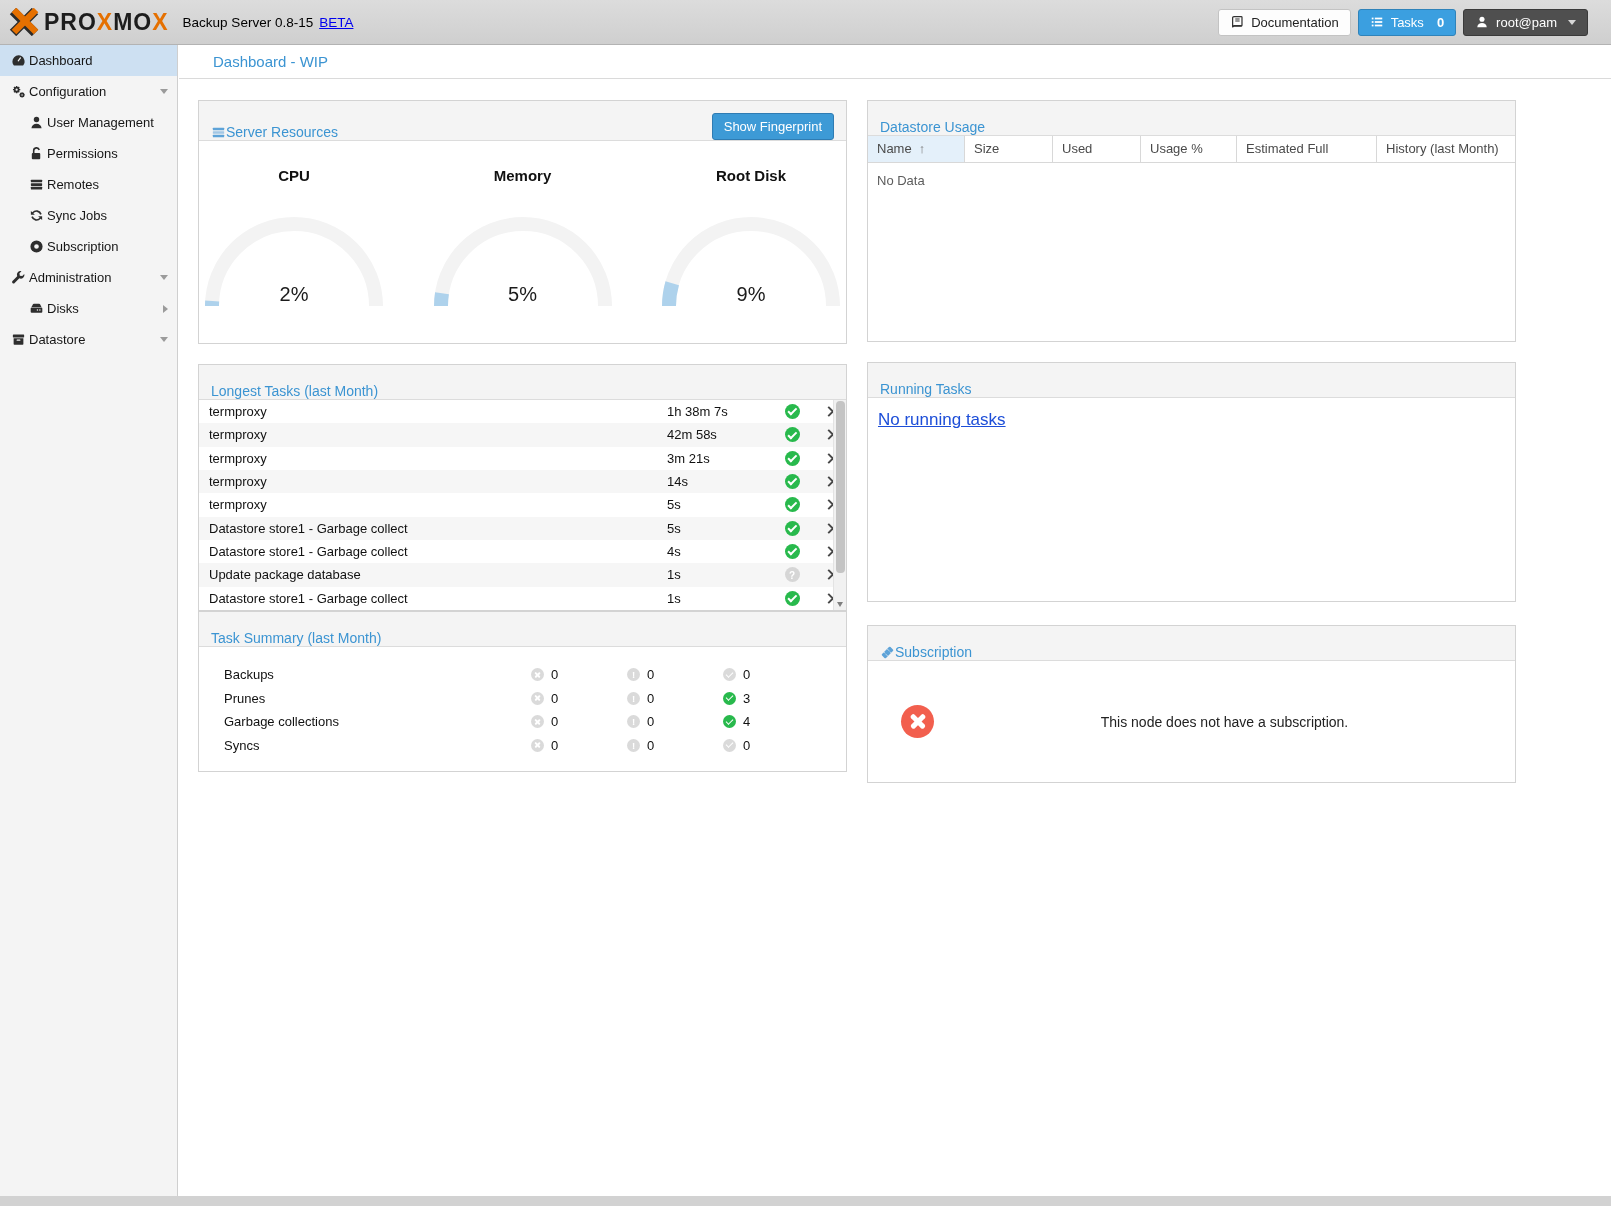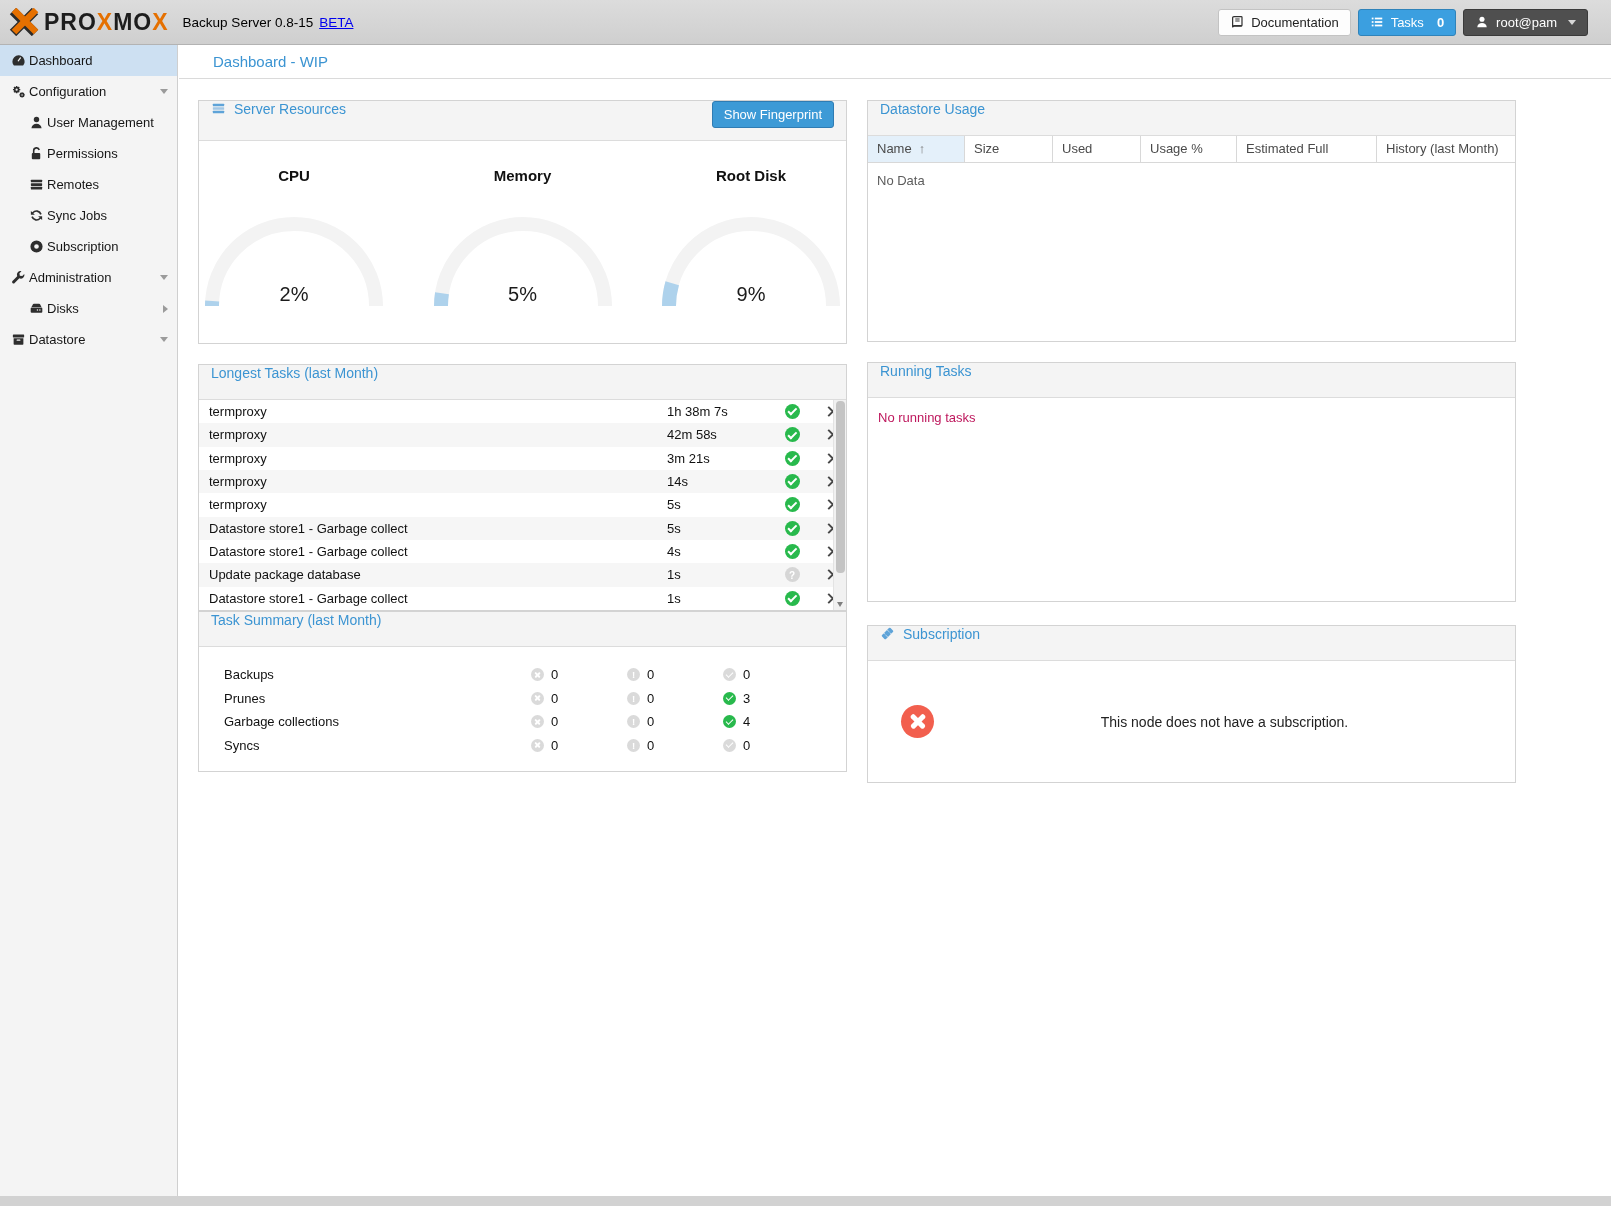--- a/index.html
+++ b/index.html
@@ -39,21 +39,21 @@
   .nav-caret[data-caret="down"] { width:0; height:0; border-left:4.5px solid transparent; border-right:4.5px solid transparent; border-top:5.5px solid #9b9b9b; }
   .nav-caret[data-caret="right"] { width:0; height:0; border-top:4.5px solid transparent; border-bottom:4.5px solid transparent; border-left:5.5px solid #9b9b9b; }
 
   
   .main { position:absolute; top:45px; left:179px; width:1432px; height:1151px; background:#fff; }
   .page-title-bar { height:34px; line-height:33px; padding-left:34px; font-size:15px; color:#3b94d2; border-bottom:1px solid #dadada; }
   .content { padding:21px 0 0 19px; display:flex; gap:20px; }
   .col { flex:0 0 649px; width:649px; }
 
   .panel { border:1px solid #d3d3d3; background:#fff; }
-  .panel-header { background:#f4f4f4; border-bottom:1px solid #dcdcdc; padding:0 12px; display:flex; align-items:flex-start; gap:8px; color:#3b94d2; font-size:14px; height:35px; }
+  .panel-header { background:#f4f4f4; border-bottom:1px solid #dcdcdc; padding:0 12px; display:flex; align-items:flex-end; color:#3b94d2; font-size:14px; height:35px; }
   .panel-header.tall { height:40px; }
   .hdr-icon { width:15px; height:15px; color:#5ea3d8; }
   .btn-fingerprint { margin-left:auto; background:#3d9ad6; border:1px solid #2f7cb3; color:#fff; font-size:13px; padding:5px 11px; border-radius:3px; cursor:pointer; }
 
   
   .gauges { height:202px; display:flex; justify-content:space-between; padding-top:26px; }
   .gauge { width:190px; text-align:center; }
   .gauge-label { font-size:15px; font-weight:bold; color:#111; margin-bottom:28px; }
   .gauge-wrap { position:relative; width:190px; height:98px; }
   .gauge-track { fill:none; stroke:#f3f3f3; stroke-width:14; }
@@ -82,21 +82,21 @@
   .task-status[data-status="ok"]::after { content:""; position:absolute; left:3.4px; top:4.1px; width:6.8px; height:3.4px; border-left:2px solid #fff; border-bottom:2px solid #fff; transform:rotate(-45deg); }
   .task-status[data-status="unknown"] { background:#d6d6d6; text-align:center; }
   .task-status[data-status="unknown"]::after { content:"?"; color:#fff; font-size:10px; font-weight:bold; line-height:15px; }
   .task-chevron { flex:0 0 40px; display:flex; justify-content:center; }
   .task-chevron svg { width:13px; height:13px; }
   .lt-scrollbar { position:absolute; right:0; top:0; bottom:0; width:13px; background:#f1f1f1; border-left:1px solid #e3e3e3; }
   .lt-thumb { position:absolute; top:1px; left:1.5px; width:9px; height:172px; background:#c4c4c4; border-radius:4px; }
   .sb-arrow { position:absolute; bottom:3px; left:3px; width:0; height:0; border-left:3.5px solid transparent; border-right:3.5px solid transparent; border-top:5px solid #7f7f7f; }
 
   
-  .rt-body { height:203px; padding:12px 10px; font-size:13px; color:#be185d; }
+  .rt-body { height:203px; padding:12px 10px; font-size:17px; color:#1d4ed8;text-decoration:underline; }
 
   
   .ts-body { height:124px; padding-top:16px; }
   .ts-row { display:flex; align-items:center; height:23.5px; font-size:13px; color:#111; }
   .ts-label { flex:0 0 332px; padding-left:25px; }
   .ts-cell { flex:0 0 96px; display:flex; align-items:center; gap:7px; }
   .mini { width:13px; height:13px; border-radius:50%; position:relative; display:inline-block; flex:0 0 13px; }
   .mini[data-state="muted"] { background:#dadada; }
   .mini[data-state="ok"] { background:#28b94c; }
   .mini-x::before,.mini-x::after { content:""; position:absolute; left:2.9px; top:5.6px; width:7.2px; height:1.8px; background:#fff; border-radius:1px; }

